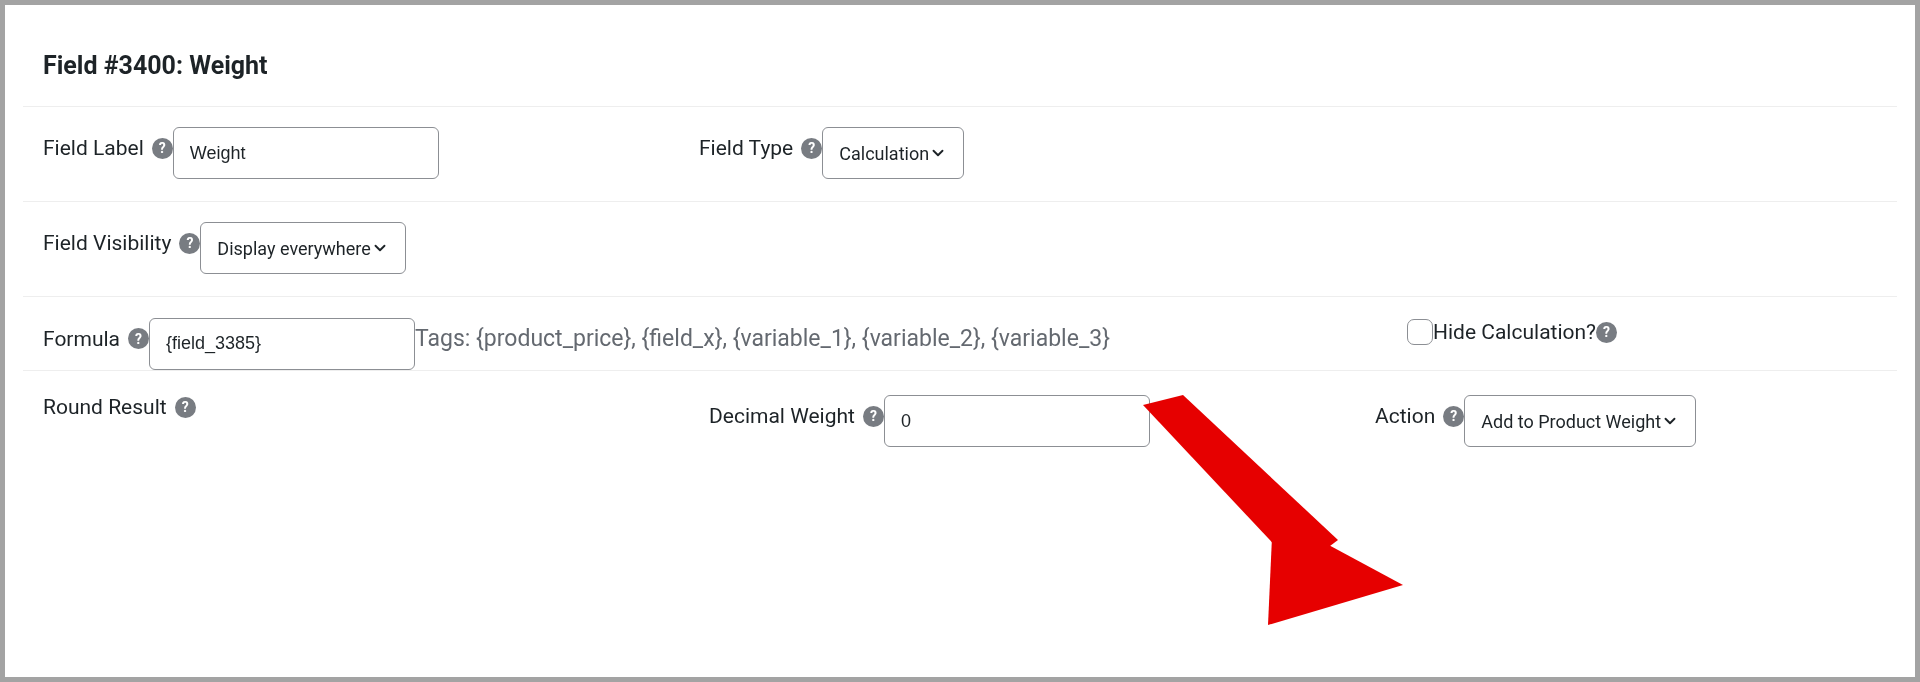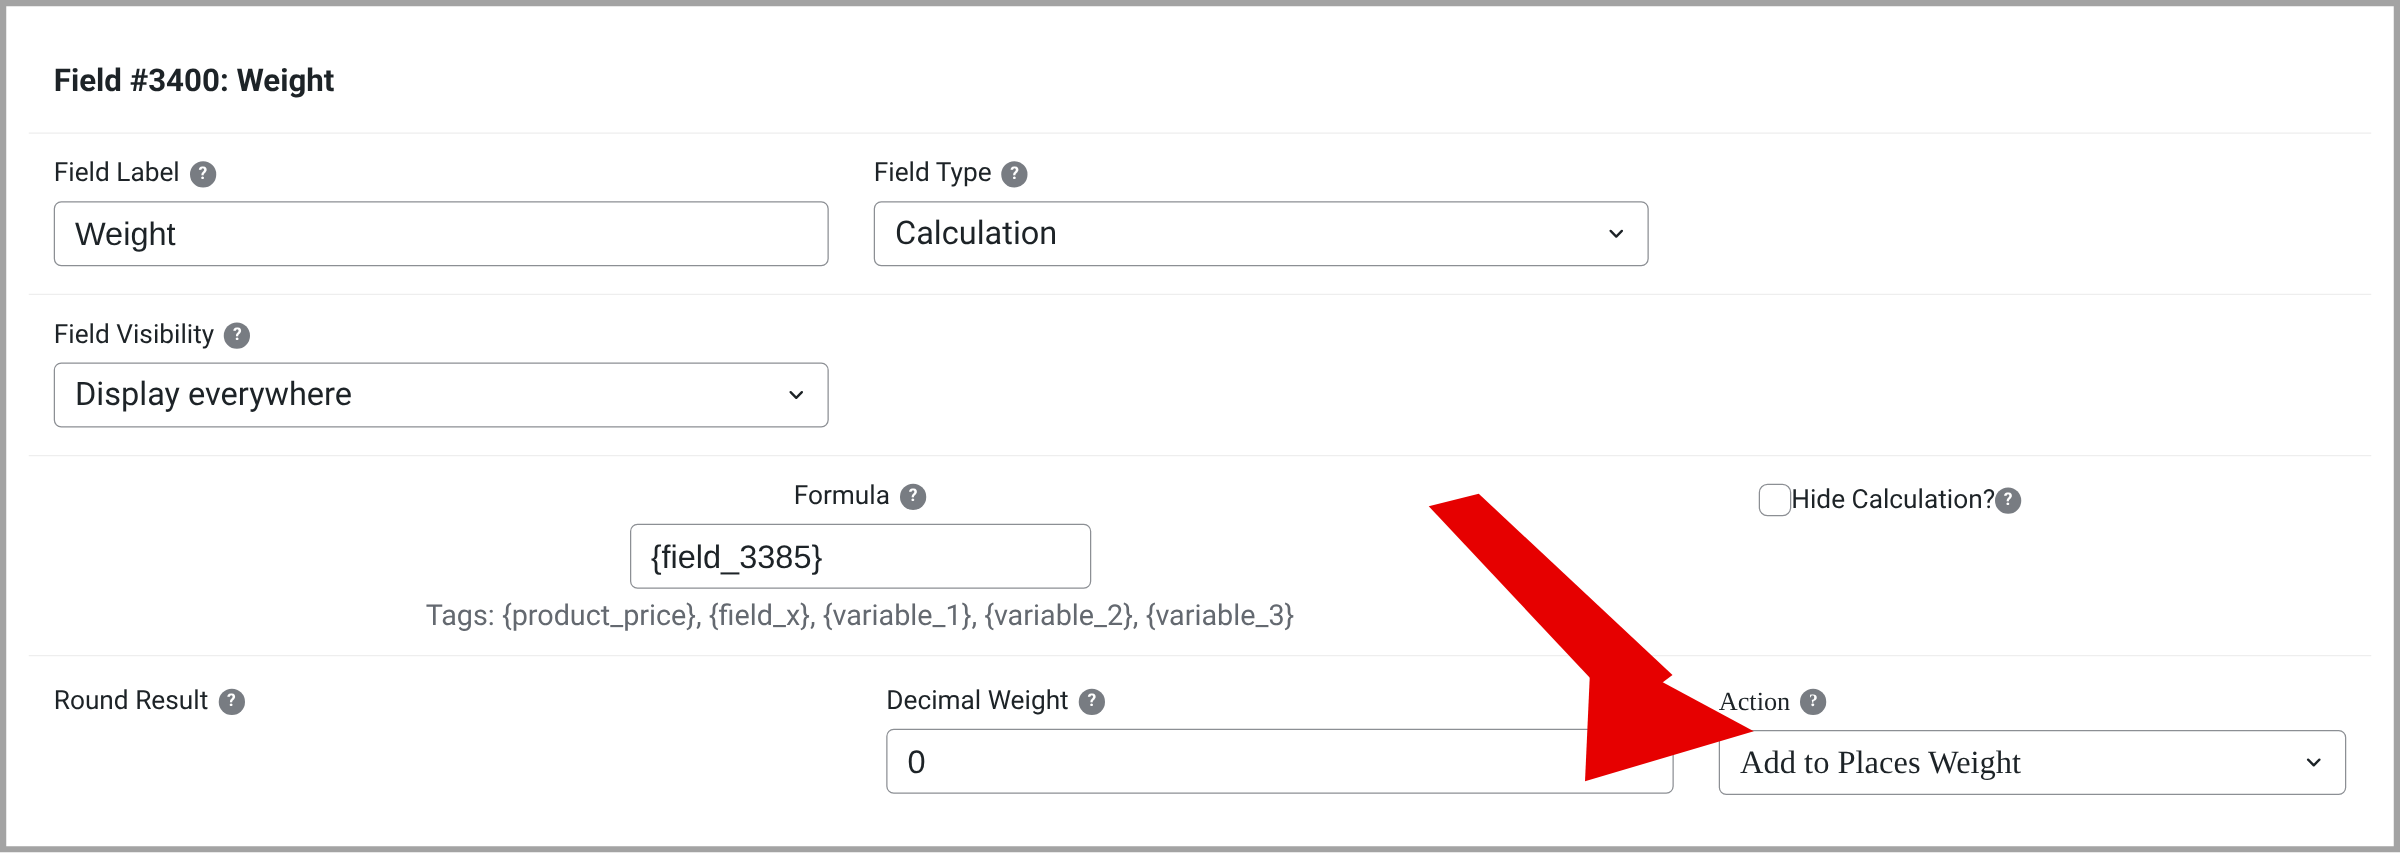--- a/index.html
+++ b/index.html
@@ -25,25 +25,25 @@
   .section-divider {
     height: 1px;
     background: #eeeeee;
     margin: 0 0 0 0;
   }
   .row {
     display: flex;
     gap: 36px;
     padding: 20px 20px 0 20px;
   }
-  .field-group { display: flex; flex-direction: column; }
+  .field-group { display: flex; }
 
   .w-480 { width: 620px; }
   .w-490 { width: 620px; }
-  .w-action { flex: 1; font-family: Liberation Serif, serif; }
+  .w-action { flex: 1; }
 
   .label-line {
     display: flex;
     align-items: center;
     gap: 8px;
     font-size: 21px;
     color: #1d2327;
     margin-bottom: 10px;
     font-weight: 400;
   }
@@ -57,21 +57,21 @@
     background: #787c82;
     color: #fff;
     font-size: 14px;
     font-weight: 700;
     line-height: 1;
   }
   .input, .select {
     height: 52px;
     border: 1px solid #8c8f94;
     border-radius: 6px;
-    font-size: 26px;
+    font-size: 18px;
     padding: 0 16px;
     background: #fff;
     color: #1d2327;
   }
   .select {
     display: flex;
     align-items: center;
     justify-content: space-between;
     cursor: pointer;
   }
@@ -220,21 +220,21 @@
         <span class="help-icon">?</span>
       </div>
       <input class="input" type="text" value="0" style="">
     </div>
     <div class="field-group w-action">
       <div class="label-line">
         <span>Action</span>
         <span class="help-icon">?</span>
       </div>
       <div class="select">
-        <span>Add to Places Weight</span>
+        <span>Add to Product Weight</span>
         <span class="chev">
           <svg viewBox="0 0 24 24" fill="none" stroke="#1d2327" stroke-width="2.5" stroke-linecap="round" stroke-linejoin="round">
               <polyline points="6 9 12 15 18 9"></polyline>
             </svg>
         </span>
       </div>
     </div>
   </div>
 
   <div class="arrow">

